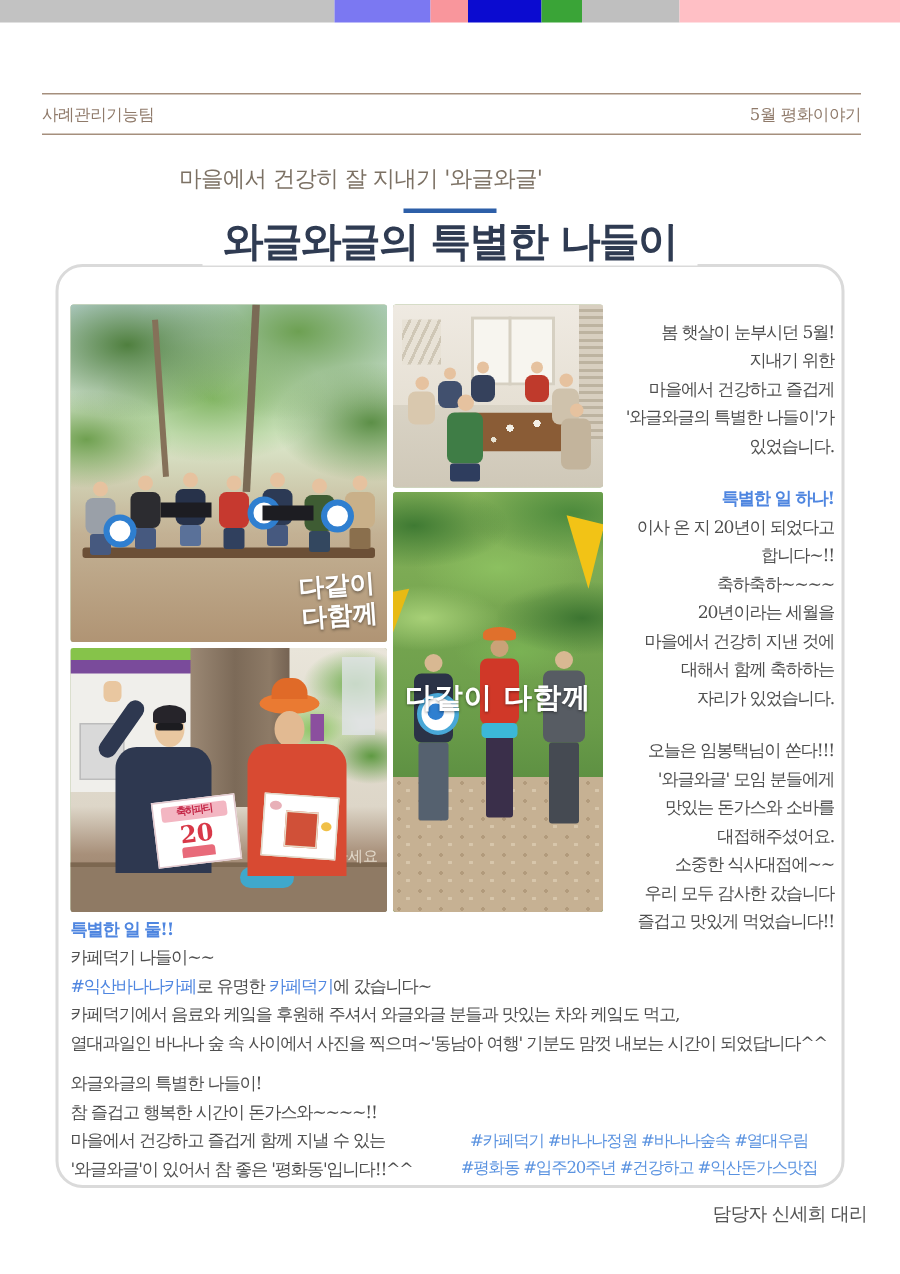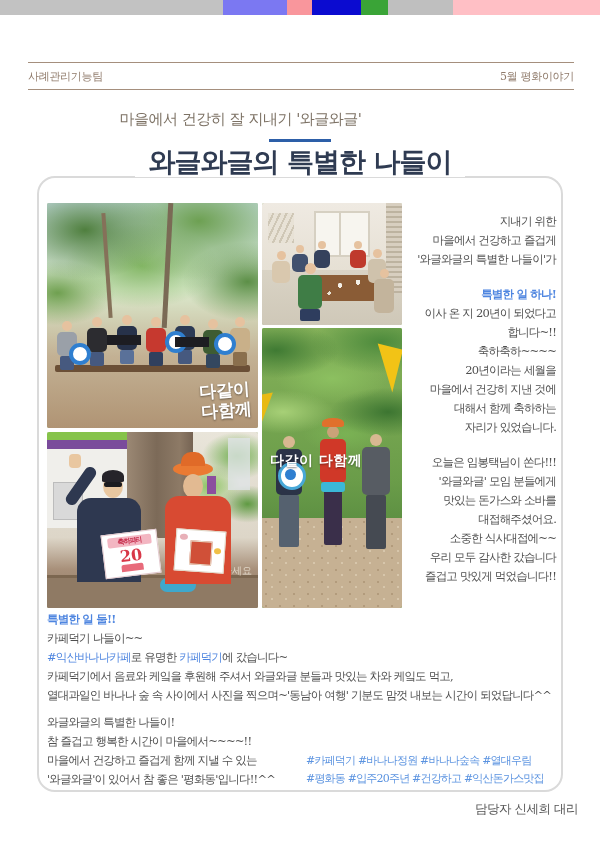--- a/index.html
+++ b/index.html
@@ -40,21 +40,21 @@
              font-family:"DejaVu Serif",serif;}
   .gap16{height:16px;}
   .gap8{height:8px;}
   .blue-head{color:#4f86e0;font-weight:bold;}
   .line{white-space:nowrap;}
   
   #bottom-sec{position:absolute;top:610px;left:47px;width:515px;
               font-size:11.5px;line-height:19px;letter-spacing:-0.8px;color:#4f4f4f;
               font-family:"DejaVu Serif",serif;text-align:left;}
   .blue-inline{color:#4f86e0;}
-  #hashtags{position:absolute;top:752px;left:306px;width:240px;
+  #hashtags{position:absolute;top:752px;left:306px;width:240px;text-align:center;
             font-size:11px;line-height:17.5px;letter-spacing:-0.8px;color:#5b93e0;
             font-family:"DejaVu Serif",serif;}
   #footer{position:absolute;top:801px;left:0;width:578px;text-align:right;
           font-size:12.5px;color:#555555;font-family:"DejaVu Serif",serif;letter-spacing:-0.5px;}
 </style>
 </head>
 <body>
 
 <div id="top-bar">
     <div style="width: 223px; background: rgb(194, 194, 194);"></div>
@@ -208,21 +208,21 @@
     <div class="abs" style="left:1px;top:56px;width:24px;height:10px;background:#3bb8d8;border-radius:3px;"></div>
     <div class="l" style="width:18px;height:62px;background:#3a2f4a;"></div>
     </div>
   <div class="fig" style="left:100px;top:106px;">
     <div class="h" style="width:12px;height:12px;background:#d8b892;"></div>
     <div class="b" style="width:28px;height:48px;background:#575c63;"></div>
     <div class="l" style="width:20px;height:54px;background:#454a52;"></div>
     </div>
   <div class="abs" style="left:16px;top:134px;width:22px;height:22px;border-radius:50%;background:#ffffff;border:3px solid #48a8d8;"></div>
   <div class="abs" style="left:23px;top:141px;width:11px;height:11px;border-radius:50%;background:#2f7fd0;"></div>
-  <div class="abs overlay-script" style="left:8px;top:124px;font-size:14px;letter-spacing:0.5px;white-space:nowrap;">다같이 다함께</div>
+  <div class="abs overlay-script" style="left:8px;top:124px;font-size:19px;letter-spacing:0.5px;white-space:nowrap;">다같이 다함께</div>
 </div>
 
 <div class="photo" style="left:47px;top:432px;width:211px;height:176px;">
   <div class="abs" style="inset:0;
        background:linear-gradient(#e9e5da 0%,#ddd6c8 60%,#a8907a 78%,#8f7a64 100%);"></div>
   <div class="abs" style="left:0;top:0;width:82px;height:96px;background:#f0efeb;"></div>
   <div class="abs" style="left:0;top:0;width:82px;height:8px;background:#86c34a;"></div>
   <div class="abs" style="left:0;top:8px;width:82px;height:9px;background:#7a4b9b;"></div>
   <div class="abs" style="left:6px;top:50px;width:28px;height:36px;background:#d9d9d9;border:1px solid #bcbcbc;"></div>
   <div class="abs" style="left:80px;top:0;width:66px;height:106px;
@@ -257,23 +257,25 @@
     <div style="margin:-2px auto 0;width:22px;height:7px;background:#e86a7a;border-radius:2px 2px 0 0;"></div>
   </div>
   <div class="abs" style="left:128px;top:98px;width:48px;height:40px;background:#ffffff;border:1px solid #e0d8c8;transform:rotate(4deg);">
     <div class="abs" style="left:14px;top:10px;width:20px;height:22px;background:#d05038;border:1px solid #e8dcc8;"></div>
     <div class="abs" style="left:3px;top:4px;width:8px;height:6px;background:#e8b0b8;border-radius:50%;"></div>
     <div class="abs" style="right:3px;top:16px;width:7px;height:6px;background:#f0c048;border-radius:50%;"></div>
   </div>
 </div>
 
 <div id="right-col">
+  <div class="line">봄 햇살이 눈부시던 5월!</div>
   <div class="line">지내기 위한</div>
   <div class="line">마을에서 건강하고 즐겁게</div>
   <div class="line">'와글와글의 특별한 나들이'가</div>
+  <div class="line">있었습니다.</div>
   <div class="gap16"></div>
   <div class="line blue-head">특별한 일 하나!</div>
   <div class="line">이사 온 지 20년이 되었다고</div>
   <div class="line">합니다~!!</div>
   <div class="line">축하축하~~~~</div>
   <div class="line">20년이라는 세월을</div>
   <div class="line">마을에서 건강히 지낸 것에</div>
   <div class="line">대해서 함께 축하하는</div>
   <div class="line">자리가 있었습니다.</div>
   <div class="gap16"></div>
@@ -289,21 +291,21 @@
 <div id="bottom-sec">
   <div class="line blue-head">특별한 일 둘!!</div>
   <div class="line">카페덕기 나들이~~</div>
   <div class="line">
     <span class="blue-inline">#익산바나나카페</span><span>로 유명한 </span><span class="blue-inline">카페덕기</span><span>에 갔습니다~</span>
   </div>
   <div class="line">카페덕기에서 음료와 케잌을 후원해 주셔서 와글와글 분들과 맛있는 차와 케잌도 먹고,</div>
   <div class="line">열대과일인 바나나 숲 속 사이에서 사진을 찍으며~'동남아 여행' 기분도 맘껏 내보는 시간이 되었답니다^^</div>
   <div class="gap8"></div>
   <div class="line">와글와글의 특별한 나들이!</div>
-  <div class="line">참 즐겁고 행복한 시간이 마을에서~~~~!!</div>
+  <div class="line">참 즐겁고 행복한 시간이 돈가스와~~~~!!</div>
   <div class="line">마을에서 건강하고 즐겁게 함께 지낼 수 있는</div>
   <div class="line">'와글와글'이 있어서 참 좋은 '평화동'입니다!!^^</div>
 </div>
 
 <div id="hashtags">
   <div class="line">#카페덕기 #바나나정원 #바나나숲속 #열대우림</div>
   <div class="line">#평화동 #입주20주년 #건강하고 #익산돈가스맛집</div>
 </div>
 
 <div id="footer">담당자 신세희 대리</div>

